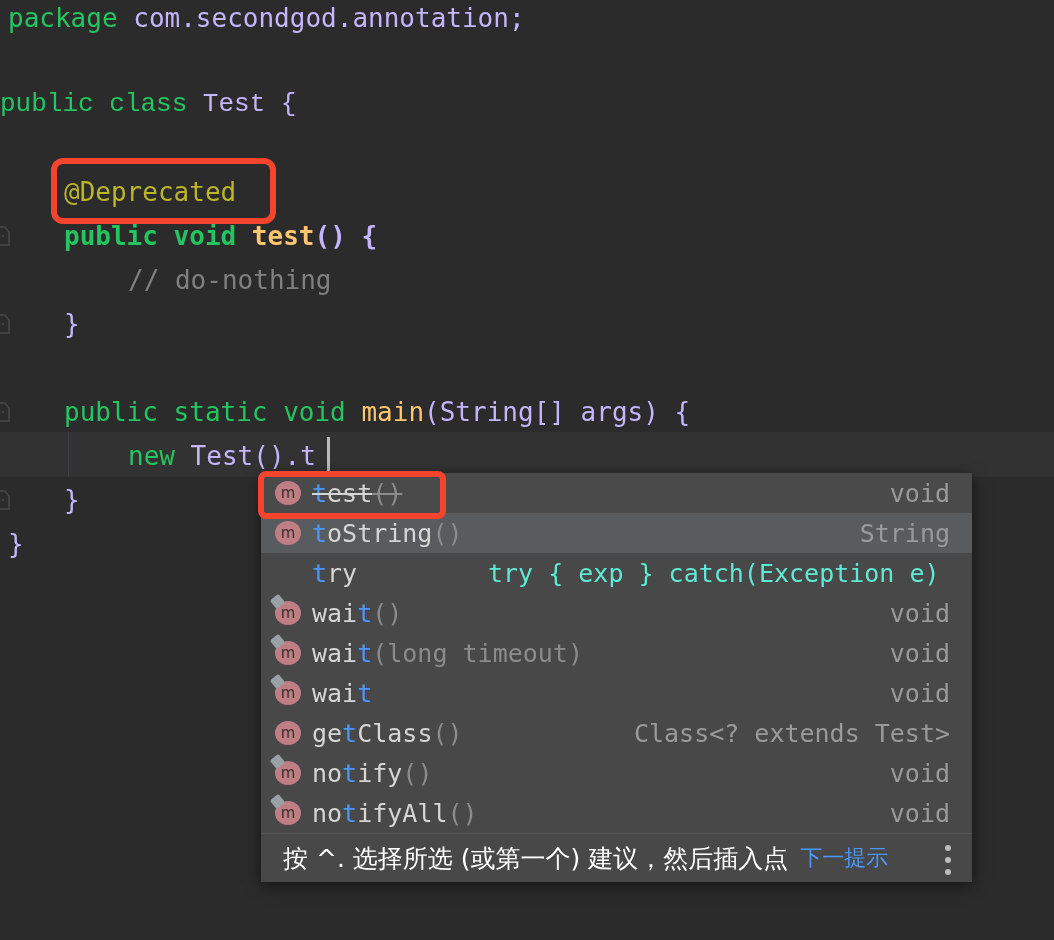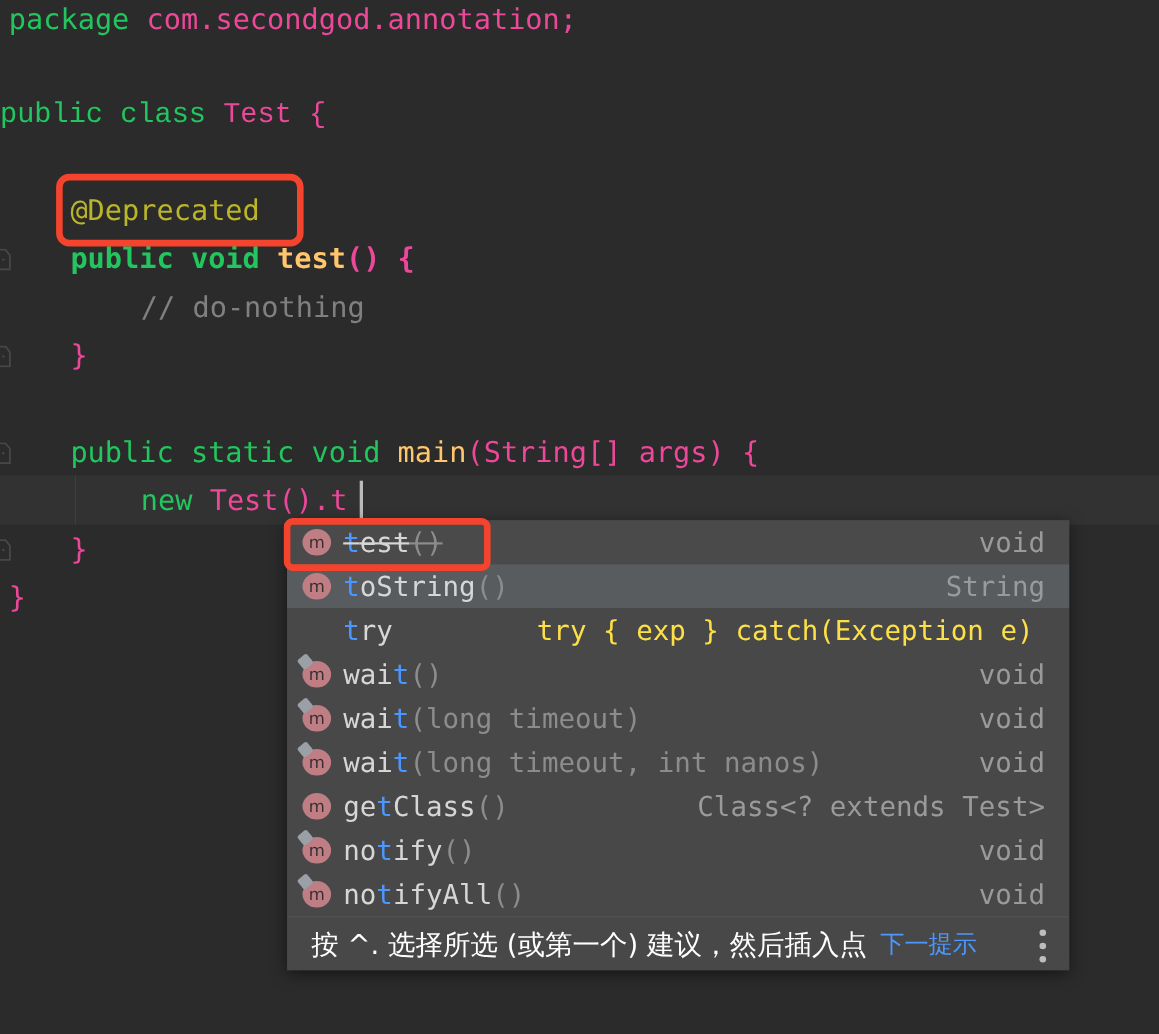--- a/index.html
+++ b/index.html
@@ -36,21 +36,21 @@
   }
   .code-text {
     position: absolute;
     left: 8px;
     top: 0;
     white-space: pre;
   }
 
   .kw   { color: #22c55e; }
   .mth  { color: #ffc66d; }
-  .plain{ color: #ec4899; text-align: right; }
+  .plain{ color: #c4b5fd; text-align: right; }
   .cmt  { color: #808080; }
   .anno { color: #bbb529; }
 
   
   #caret-line {
     position: absolute;
     left: 0;
     top: 432px;
     width: 1054px;
     height: 45px;
@@ -161,21 +161,21 @@
     font-family: "DejaVu Sans Mono", monospace;
   }
   .cp-row.selected .cp-label,
   .cp-row.strike .cp-label { text-decoration: line-through; }
   .cp-match { color: #4b97ff; }
   .cp-parens { color: #8c8c8c; }
 
   .cp-tail {
     position: absolute;
     left: 227px;
-    color: #fde047;
+    color: #5eead4;
   }
   .cp-type {
     position: absolute;
     right: 22px;
     color: #9a9a9a;
   }
 
   #cp-footer {
     position: relative;
     height: 48px;
@@ -314,21 +314,20 @@
         <span class="cp-label"><span>wai</span><span class="cp-match">t</span></span>
         <span class="cp-label cp-parens" style="margin-left: 0px;">(long timeout)</span>
         <span class="cp-type">void</span>
       </div>
       <div class="cp-row">
         <span class="cp-icon">
           <span class="circle">m</span>
           <span class="badge"></span>
         </span>
         <span class="cp-label"><span>wai</span><span class="cp-match">t</span></span>
-        <span class="cp-label cp-parens" style="margin-left: 0px;">(long timeout, int nanos)</span>
         <span class="cp-type">void</span>
       </div>
       <div class="cp-row">
         <span class="cp-icon">
           <span class="circle">m</span>
         </span>
         <span class="cp-label"><span>ge</span><span class="cp-match">t</span><span>Class</span></span>
         <span class="cp-label cp-parens" style="margin-left: 0px;">()</span>
         <span class="cp-type">Class&lt;? extends Test&gt;</span>
       </div>

